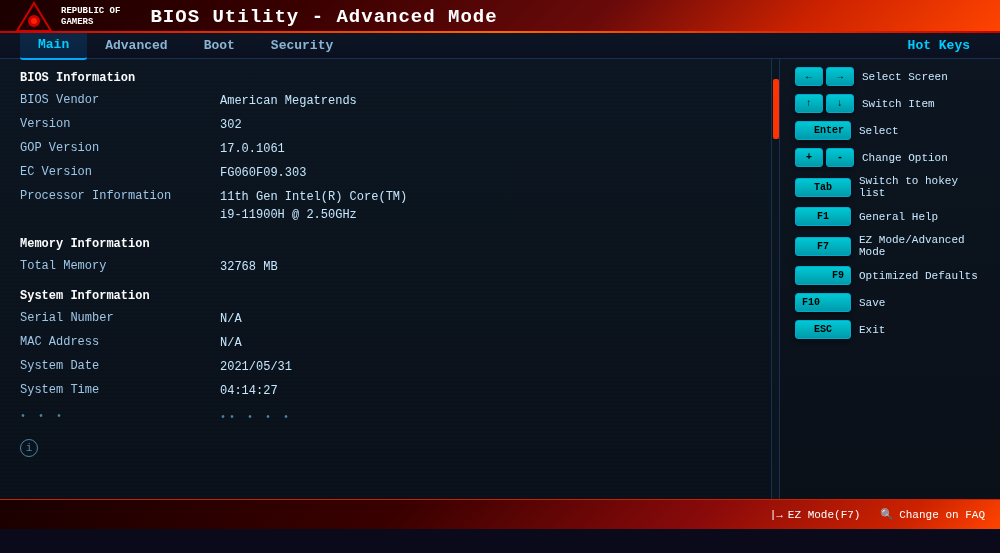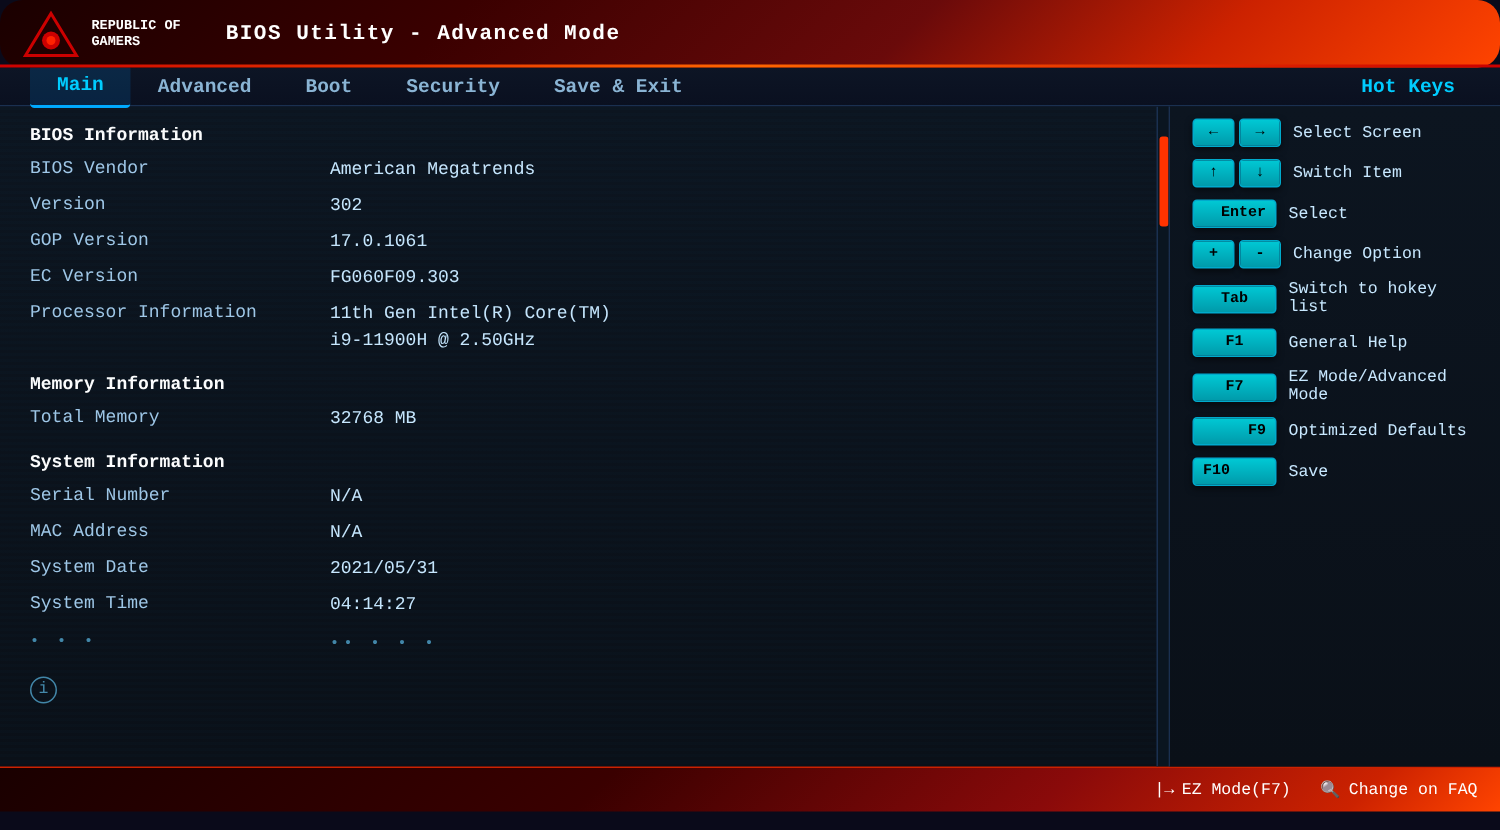--- a/index.html
+++ b/index.html
@@ -8,27 +8,26 @@
       height: 553px;
       background: #0a0a1a;
       font-family: 'Courier New', monospace;
       overflow: hidden;
       position: relative;
     }
 
     
     .header {
       width: 100%;
-      height: 45px;
+      height: 33px;
       background: linear-gradient(135deg, #1a0000 0%, #3a0000 30%, #6a0a0a 60%, #cc2200 80%, #ff4400 100%);
       display: flex;
       align-items: center;
       padding: 0 15px;
       position: relative;
-      border-radius: 15px;
     }
     .header::after {
       content: '';
       position: absolute;
       bottom: 0; left: 0; right: 0; height: 2px;
       background: linear-gradient(90deg, #cc0000, #ff6600, #cc0000);
     }
 
     .logo-area {
       display: flex;
@@ -45,21 +44,21 @@
     }
     .logo-text {
       color: #fff;
       font-size: 9px;
       font-weight: bold;
       line-height: 1.2;
       text-transform: uppercase;
     }
     .bios-title {
       color: #ffffff;
-      font-size: 14px;
+      font-size: 19px;
       font-weight: bold;
       letter-spacing: 1px;
     }
 
     
     .nav-bar {
       width: 100%;
       height: 26px;
       background: linear-gradient(180deg, #0d1525 0%, #0a1020 100%);
       display: flex;
@@ -252,21 +251,20 @@
     </div>
   </div>
   <div class="bios-title">BIOS Utility - Advanced Mode</div>
 </div>
 
 <div class="nav-bar">
   <div class="nav-item active">Main</div>
   <div class="nav-item">Advanced</div>
   <div class="nav-item">Boot</div>
   <div class="nav-item">Security</div>
-  <div class="nav-item">Save &amp; Exit</div>
   <div class="nav-spacer"></div>
   <div class="hotkeys-label">Hot Keys</div>
 </div>
 
 <div class="main-content">
 
   <div class="left-panel">
 
     <div class="info-row">
       <div class="info-label section-header">BIOS Information</div>
@@ -384,20 +382,24 @@
     <div class="hotkey-row">
       <div class="key-btn" style="min-width:56px;text-align:right">F9</div>
       <div class="key-label">Optimized Defaults</div>
     </div>
 
     <div class="hotkey-row">
       <div class="key-btn" style="min-width:56px;text-align:left">F10</div>
       <div class="key-label">Save</div>
     </div>
 
+    <div class="hotkey-row">
+      <div class="key-btn" style="min-width:56px;text-align:center">ESC</div>
+      <div class="key-label">Exit</div>
+    </div>
 
   </div>
 </div>
 
 <div class="footer">
   <div class="footer-item">
     <span>|→</span>
     <span>EZ Mode(F7)</span>
   </div>
   <div class="footer-item">

